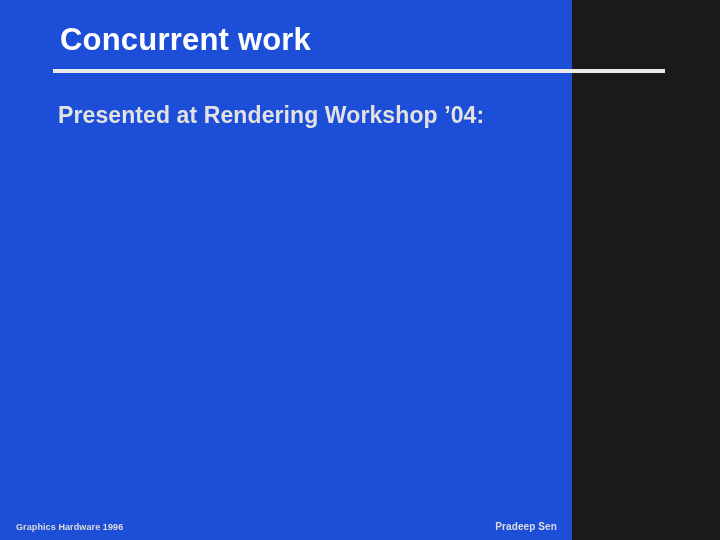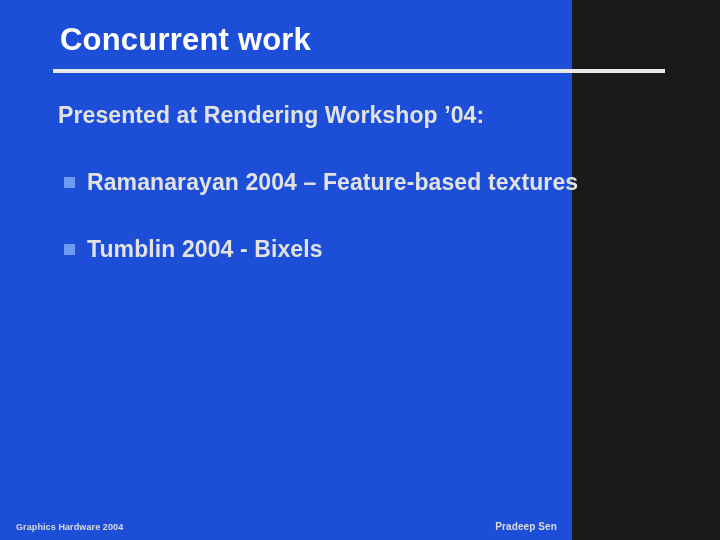--- a/index.html
+++ b/index.html
@@ -111,30 +111,20 @@
 <div class="slide">
 
   <div class="slide-title">Concurrent work</div>
 
   <div class="title-rule"></div>
 
   <div class="body-area">
 
     <div class="lead-line">Presented at Rendering Workshop ’04:</div>
 
-    <ul class="bullet-list">
-      <li class="bullet-item first">
-        <span class="bullet-marker"></span>
-        <span>Ramanarayan 2004 – Feature-based textures</span>
-      </li>
-      <li class="bullet-item second">
-        <span class="bullet-marker"></span>
-        <span>Tumblin 2004 - Bixels</span>
-      </li>
-    </ul>
 
   </div>
 
-  <div class="footer-left">Graphics Hardware 2004</div>
+  <div class="footer-left">Graphics Hardware 1996</div>
 
   <div class="footer-right">Pradeep Sen</div>
 
 </div>
 
 </body></html>

